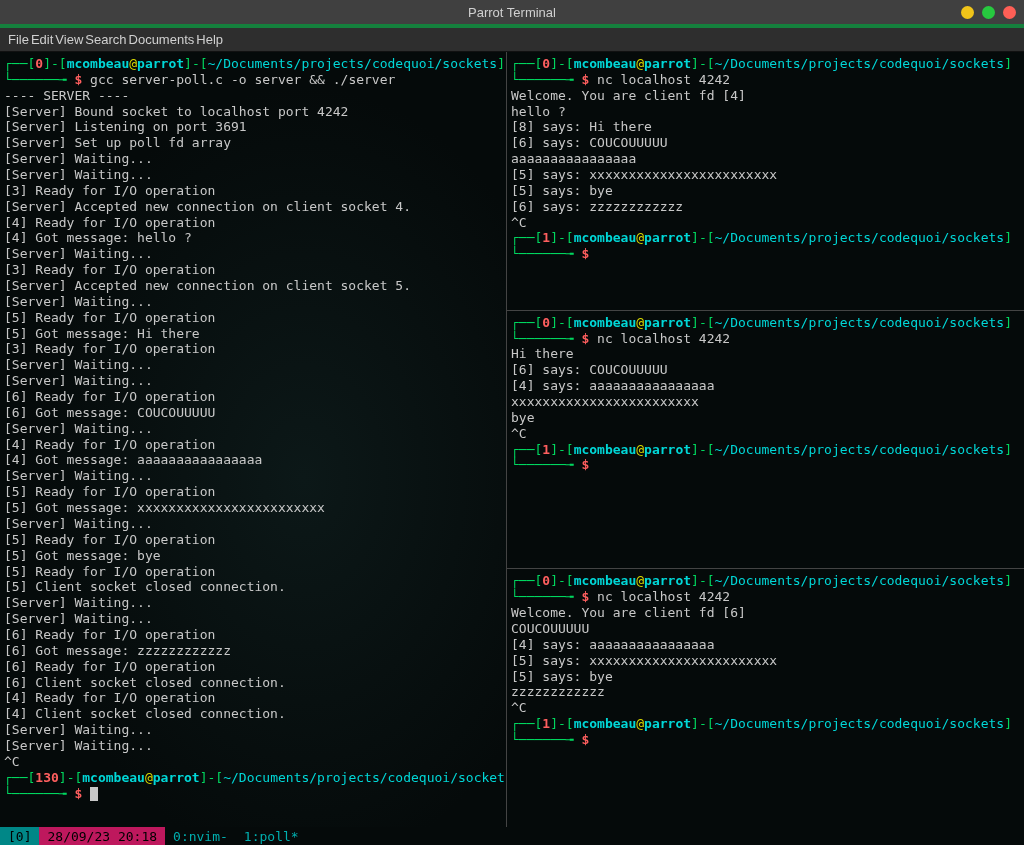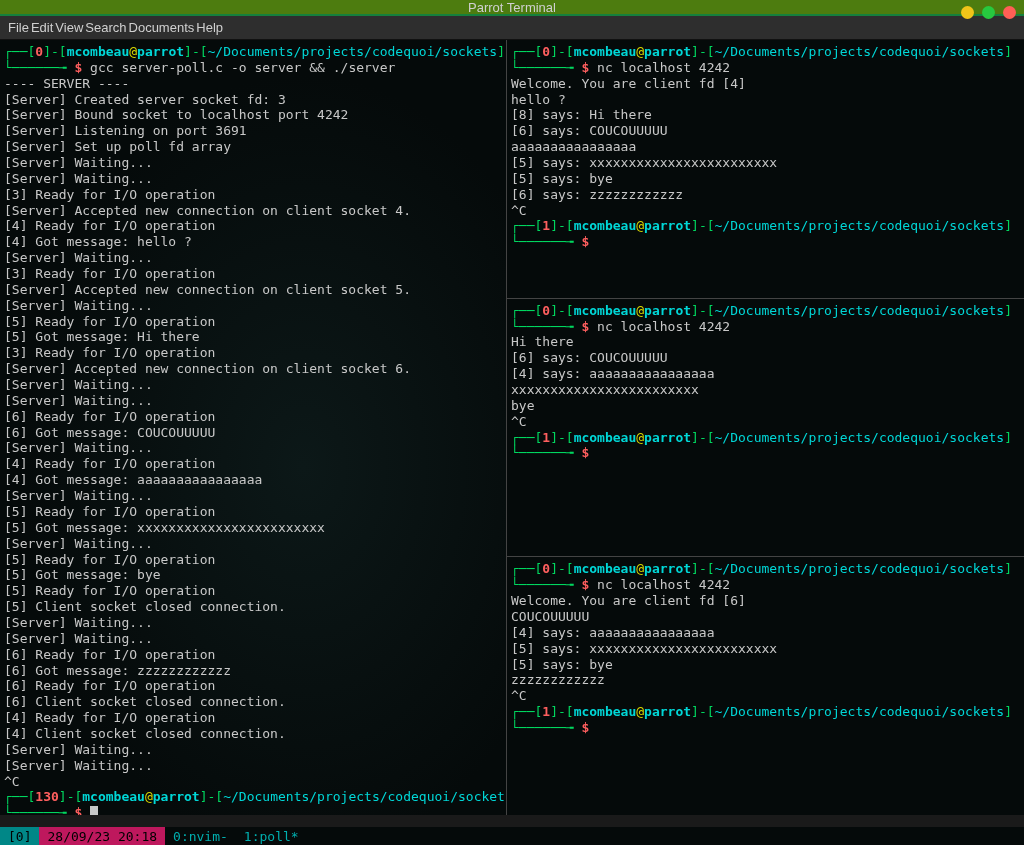--- a/index.html
+++ b/index.html
@@ -7,27 +7,27 @@
     width: 1024px;
     height: 845px;
     background: #1a1a1a;
     font-family: "DejaVu Sans Mono", "Liberation Mono", monospace;
     font-size: 13px;
     color: #c8c8c8;
     overflow: hidden;
     position: relative;
   }
   .titlebar {
-    height: 16px;
-    background: #4d7c0f;
+    height: 28px;
+    background: #404040;
     display: flex;
     align-items: center;
     justify-content: center;
     position: relative;
-    border-bottom: 2px solid #15803d;
+    border-bottom: 4px solid #15803d;
   }
   .titlebar-title {
     color: #d0d0d0;
     font-family: sans-serif;
     font-size: 13px;
   }
   .window-controls {
     position: absolute;
     right: 8px;
     top: 6px;
@@ -134,38 +134,36 @@
 </div>
 
 <div class="termwrap">
 
   <div class="left">
     <div class="prompt-line"><span class="t-green">┌──</span><span class="t-green">[</span><span class="t-red t-bold">0</span><span class="t-green">]</span><span class="t-green">-</span><span class="t-green">[</span><span class="t-cyan t-bold">mcombeau</span><span class="t-yellow">@</span><span class="t-cyan t-bold">parrot</span><span class="t-green">]</span><span class="t-green">-</span><span class="t-green">[</span><span class="t-cyan">~/Documents/projects/codequoi/sockets</span><span class="t-green">]</span></div>
     <div class="prompt-line"><span class="t-green">└──────╼ </span><span class="t-red t-bold">$</span> <span>gcc server-poll.c -o server &amp;&amp; ./server</span></div>
     <div id="left-lines">
         <div class="line">---- SERVER ----</div>
         <div class="line"></div>
-        <div class="line">[Server] Created server socket fd: 3</div>
         <div class="line">[Server] Bound socket to localhost port 4242</div>
         <div class="line">[Server] Listening on port 3691</div>
         <div class="line">[Server] Set up poll fd array</div>
         <div class="line">[Server] Waiting...</div>
         <div class="line">[Server] Waiting...</div>
         <div class="line">[3] Ready for I/O operation</div>
         <div class="line">[Server] Accepted new connection on client socket 4.</div>
         <div class="line">[4] Ready for I/O operation</div>
         <div class="line">[4] Got message: hello ?</div>
         <div class="line">[Server] Waiting...</div>
         <div class="line">[3] Ready for I/O operation</div>
         <div class="line">[Server] Accepted new connection on client socket 5.</div>
         <div class="line">[Server] Waiting...</div>
         <div class="line">[5] Ready for I/O operation</div>
         <div class="line">[5] Got message: Hi there</div>
         <div class="line">[3] Ready for I/O operation</div>
-        <div class="line">[Server] Accepted new connection on client socket 6.</div>
         <div class="line">[Server] Waiting...</div>
         <div class="line">[Server] Waiting...</div>
         <div class="line">[6] Ready for I/O operation</div>
         <div class="line">[6] Got message: COUCOUUUUU</div>
         <div class="line">[Server] Waiting...</div>
         <div class="line">[4] Ready for I/O operation</div>
         <div class="line">[4] Got message: aaaaaaaaaaaaaaaa</div>
         <div class="line">[Server] Waiting...</div>
         <div class="line">[5] Ready for I/O operation</div>
         <div class="line">[5] Got message: xxxxxxxxxxxxxxxxxxxxxxxx</div>

